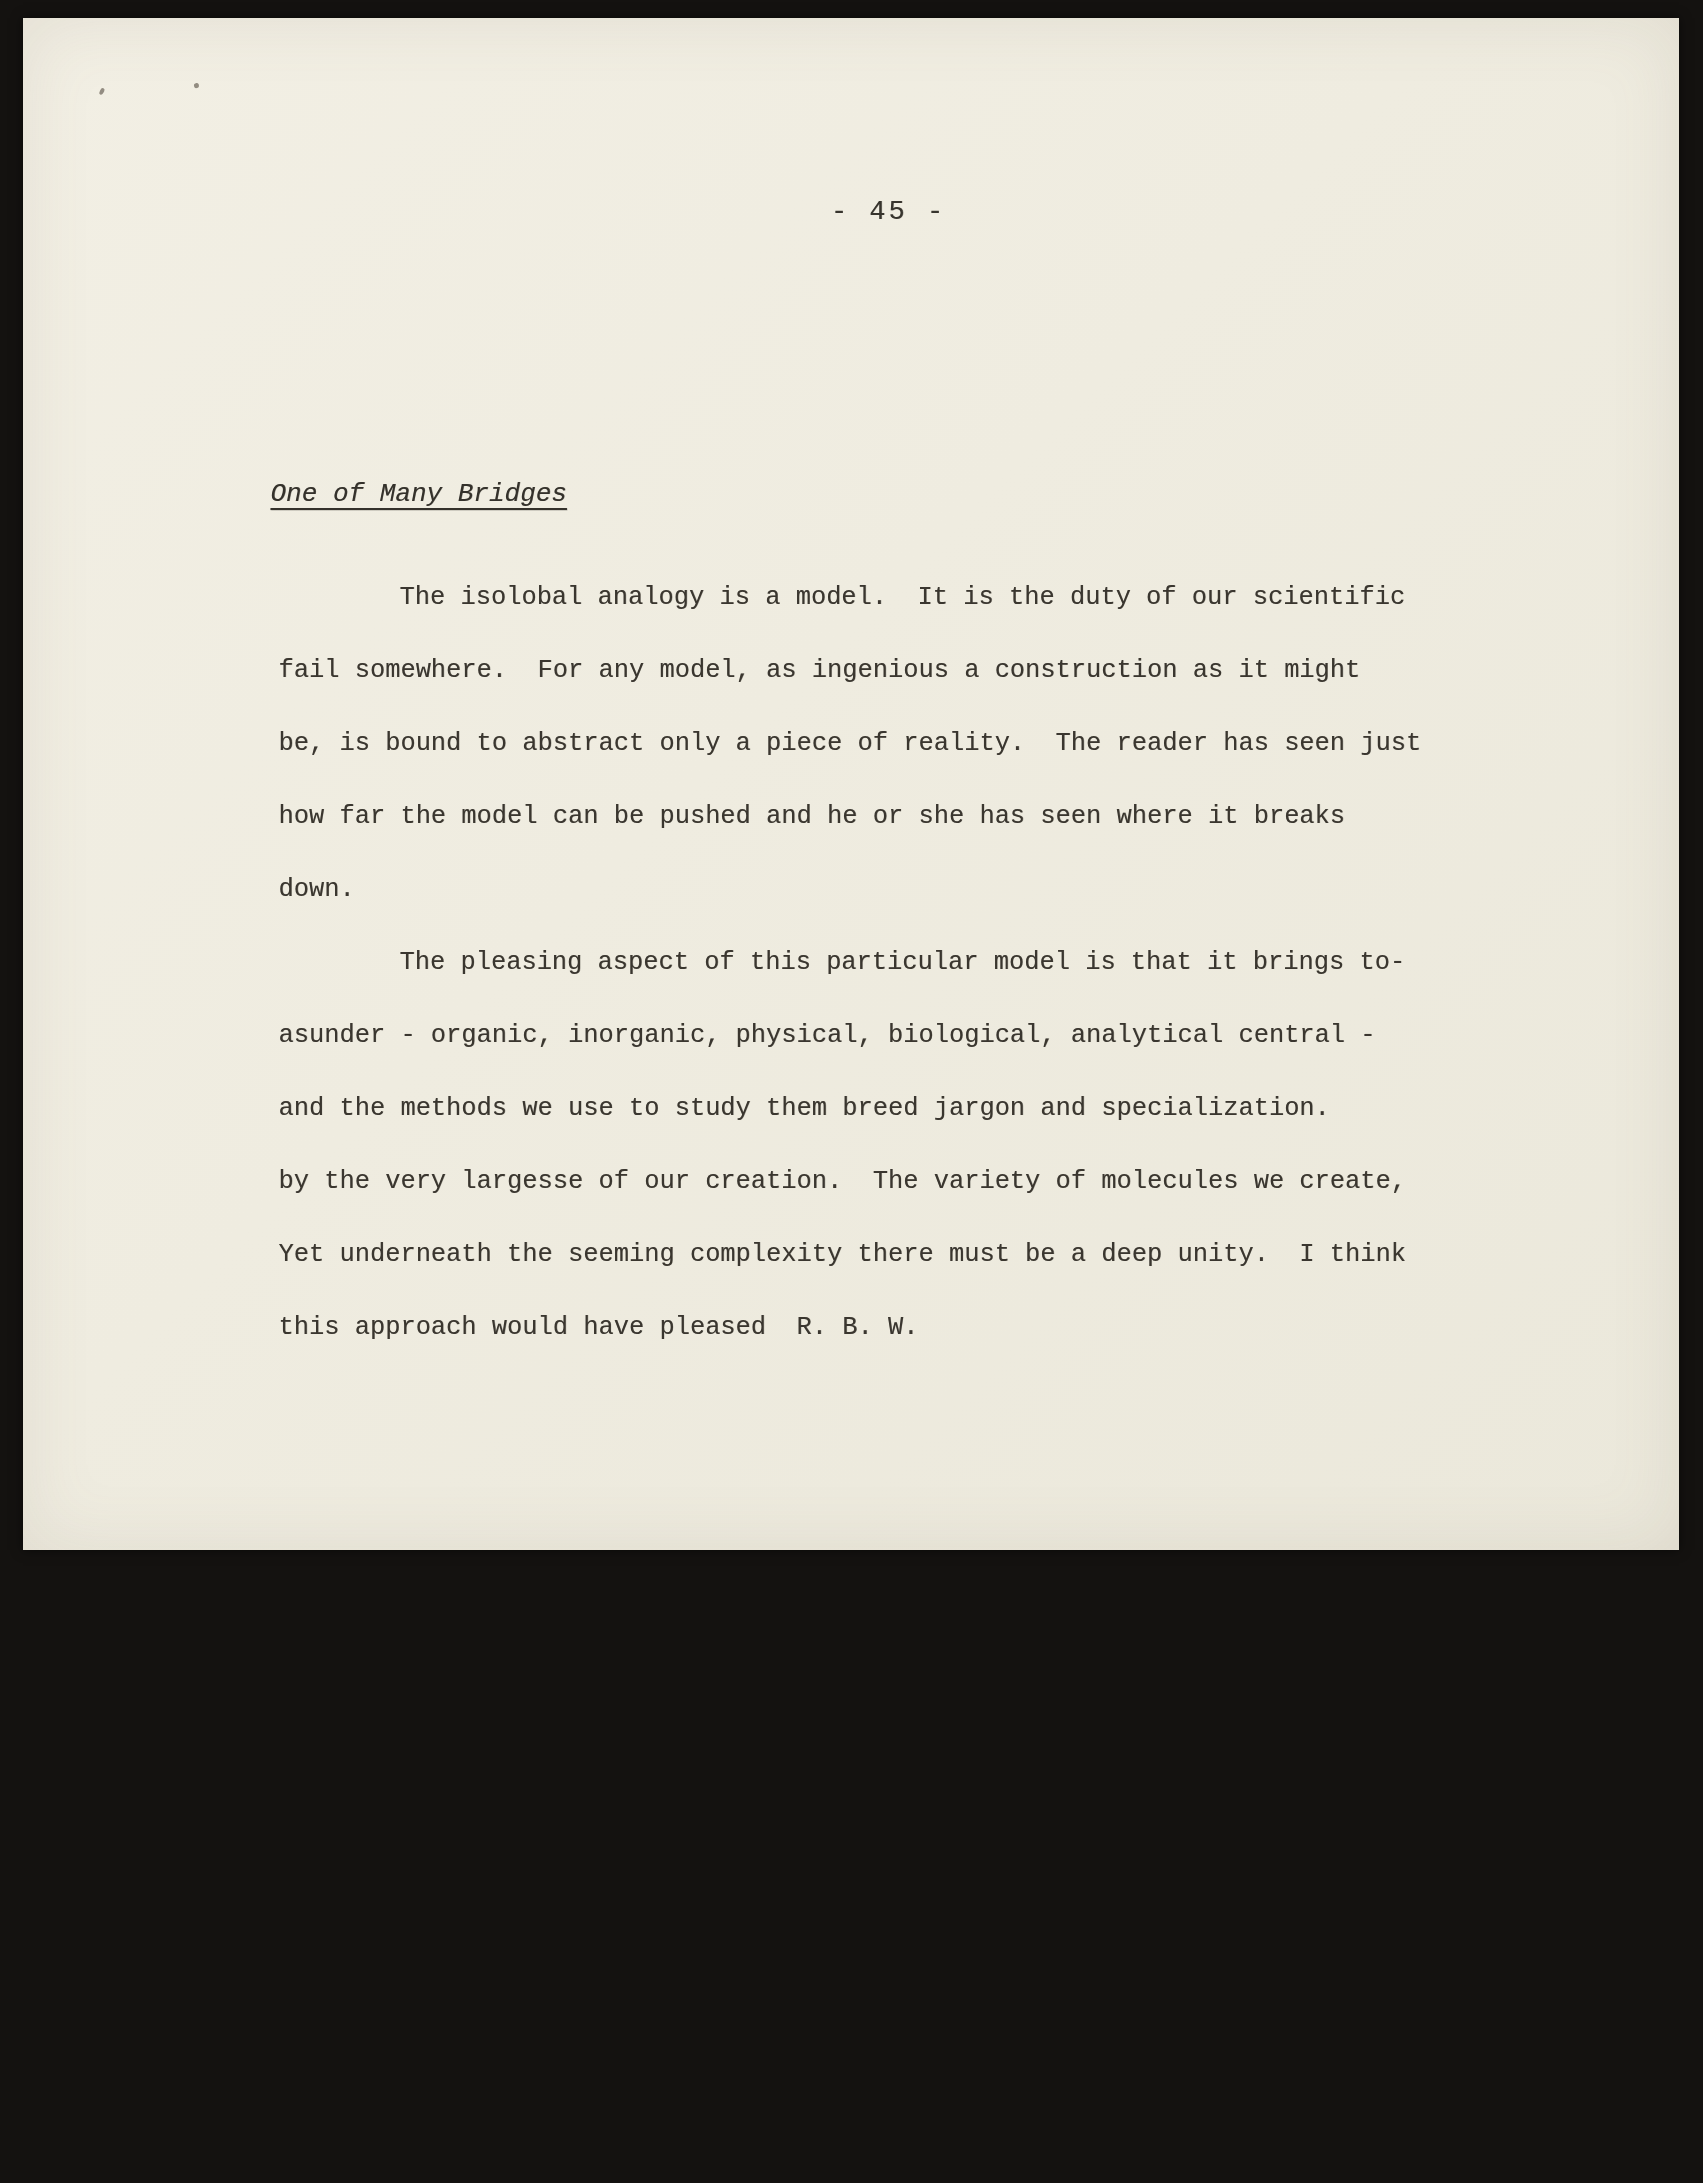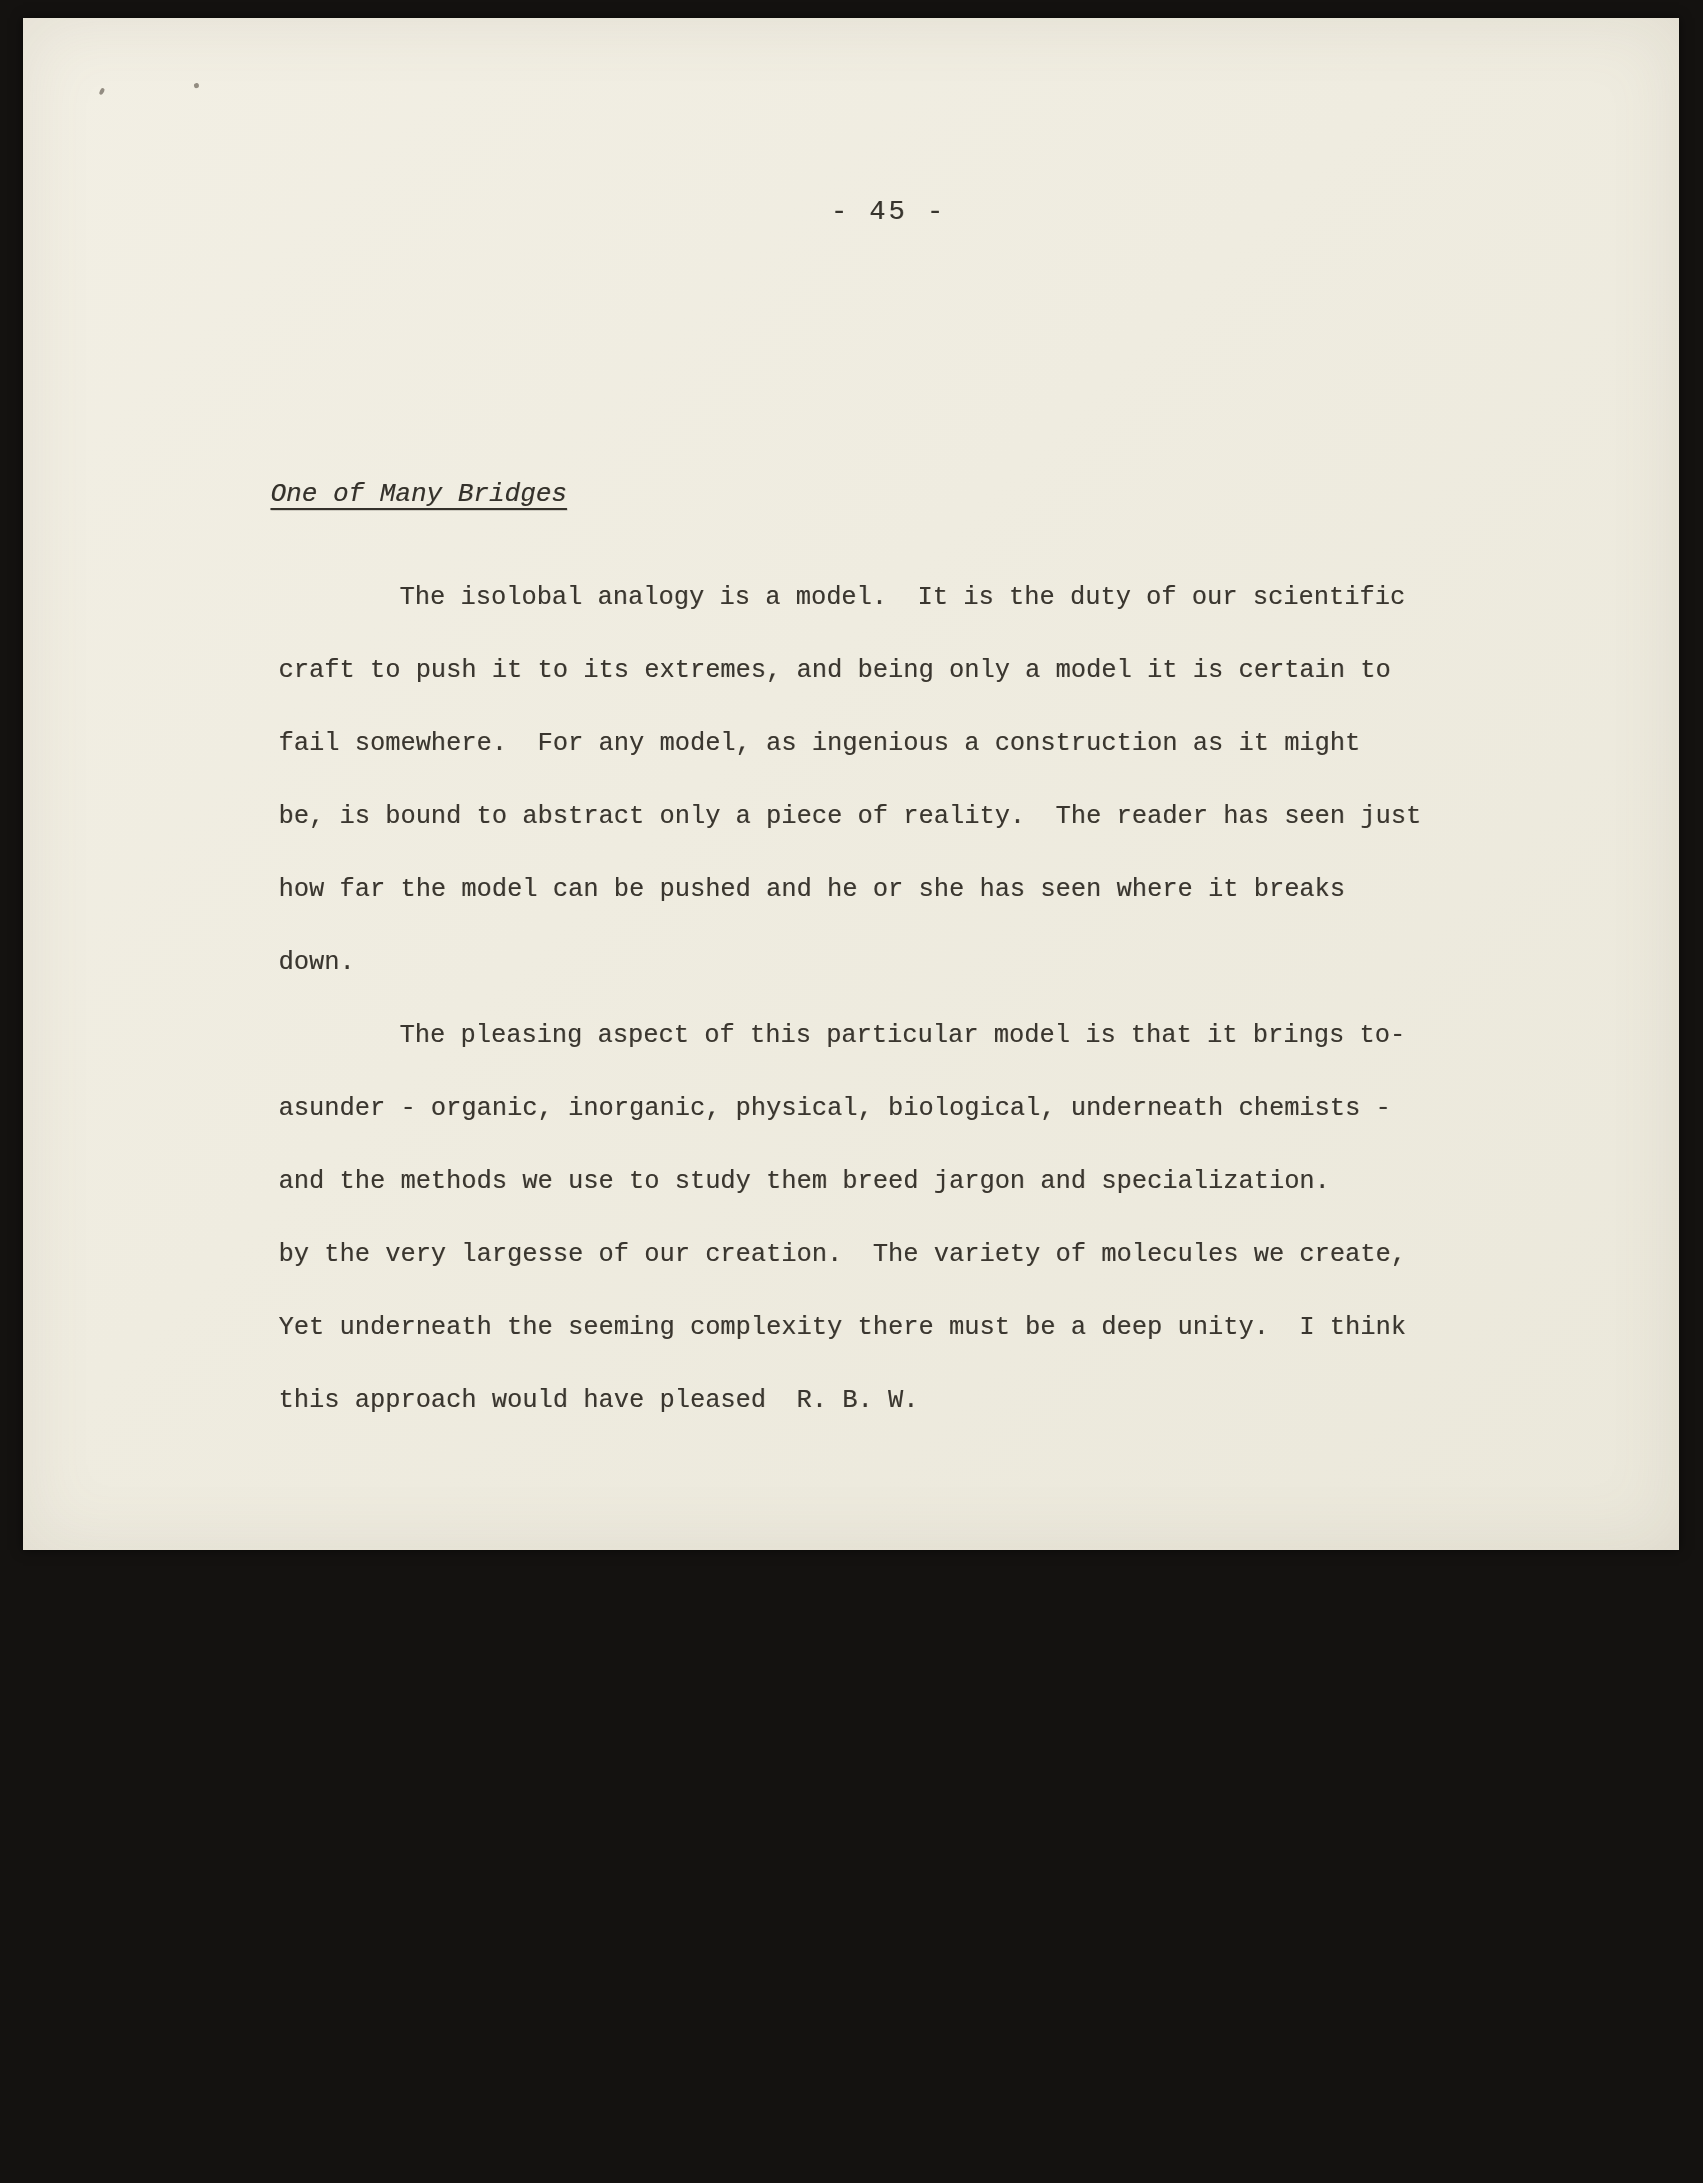--- a/index.html
+++ b/index.html
@@ -85,28 +85,27 @@
   <span class="speck s1"></span>
   <span class="speck s2"></span>
 
   <div class="page-number">- 45 -</div>
 
   <div class="heading">One of Many Bridges</div>
 
   <div class="text-block">
 
     <div class="line indent">The isolobal analogy is a model.  It is the duty of our scientific</div>
-    <div class="line">craft to push it to its extremes, and being only a model it is certain to</div>
     <div class="line">fail somewhere.  For any model, as ingenious a construction as it might</div>
     <div class="line">be, is bound to abstract only a piece of reality.  The reader has seen just</div>
     <div class="line">how far the model can be pushed and he or she has seen where it breaks</div>
     <div class="line">down.</div>
 
     <div class="line indent">The pleasing aspect of this particular model is that it brings to-</div>
-    <div class="line">asunder - organic, inorganic, physical, biological, underneath chemists -</div>
+    <div class="line">asunder - organic, inorganic, physical, biological, analytical central -</div>
     <div class="line">and the methods we use to study them breed jargon and specialization.</div>
     <div class="line">by the very largesse of our creation.  The variety of molecules we create,</div>
     <div class="line">Yet underneath the seeming complexity there must be a deep unity.  I think</div>
     <div class="line">this approach would have pleased  R. B. W.</div>
   </div>
 
 </div>
 
 
 </body></html>

